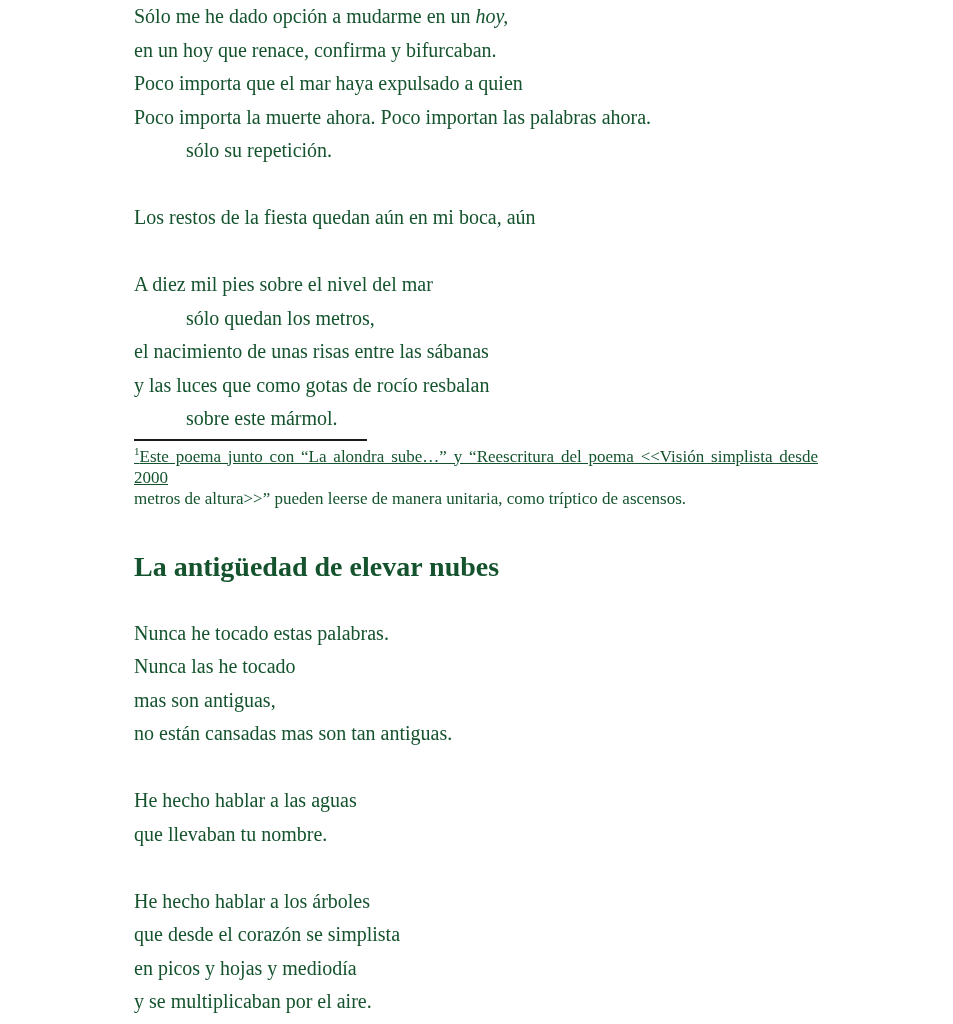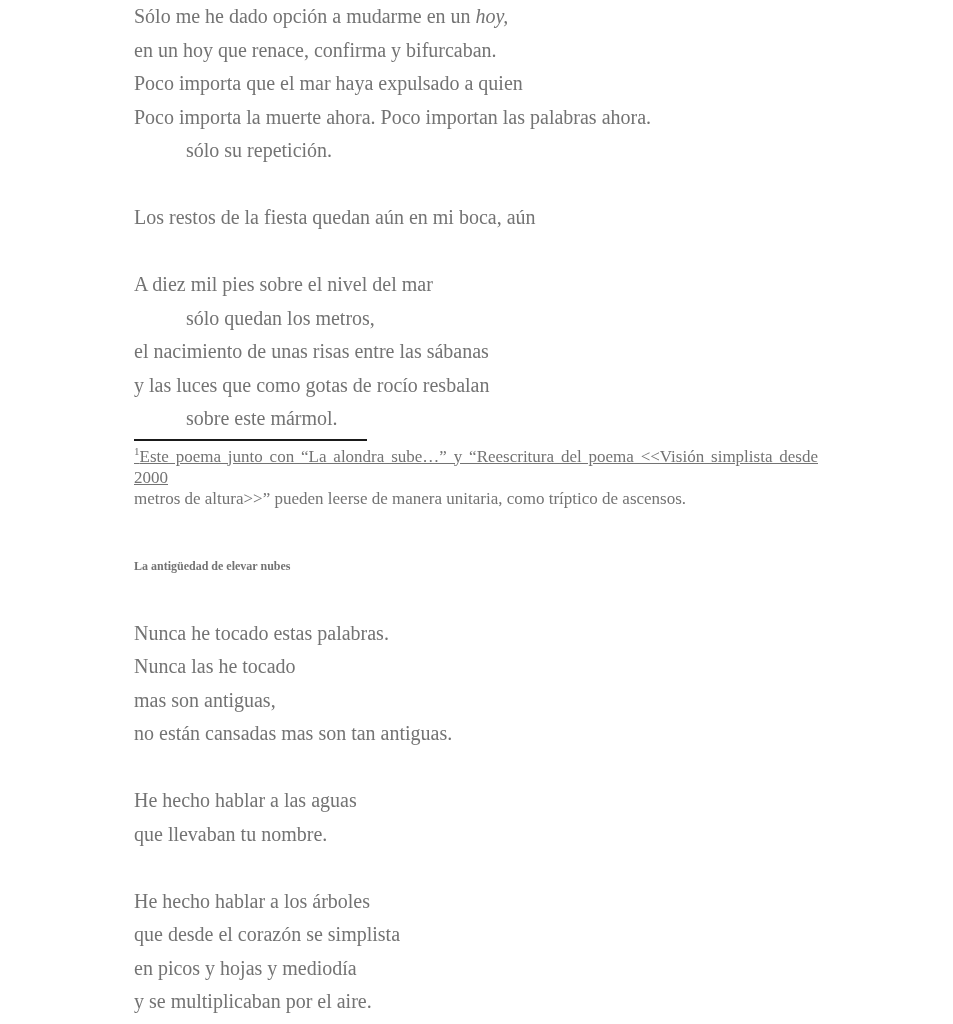--- a/index.html
+++ b/index.html
@@ -10,21 +10,21 @@
   .page {
     position: relative;
     width: 953px;
     height: 1024px;
     background: #ffffff;
     box-sizing: border-box;
     padding-left: 134px;
     padding-right: 135px;
     overflow: hidden;
     font-family: "Liberation Serif", "DejaVu Serif", serif;
-    color: #737373;
+    color: #14532d;
   }
   p { margin: 0; }
   .line {
     font-size: 20px;
     line-height: 33.5px;
     white-space: nowrap;
   }
   .indent { padding-left: 52px; }
   .stanza { margin-bottom: 33.5px; }
   .stanza.no-gap { margin-bottom: 0; }
@@ -51,21 +51,21 @@
     text-decoration: underline;
   }
   sup.fn-marker {
     font-size: 11px;
     line-height: 0;
     vertical-align: super;
   }
 
   
   .poem-title {
-    font-size: 12px;
+    font-size: 28px;
     line-height: 33.5px;
     font-weight: bold;
     margin: 41px 0 33.5px 0;
   }
 </style>
 </head>
 <body>
 
 <div class="page">
 

